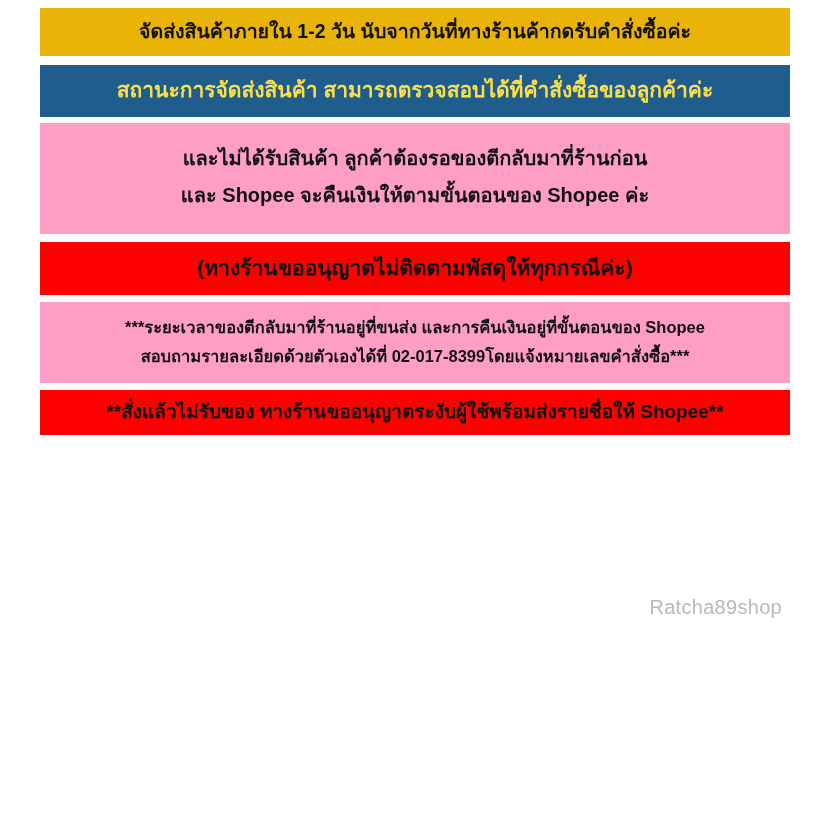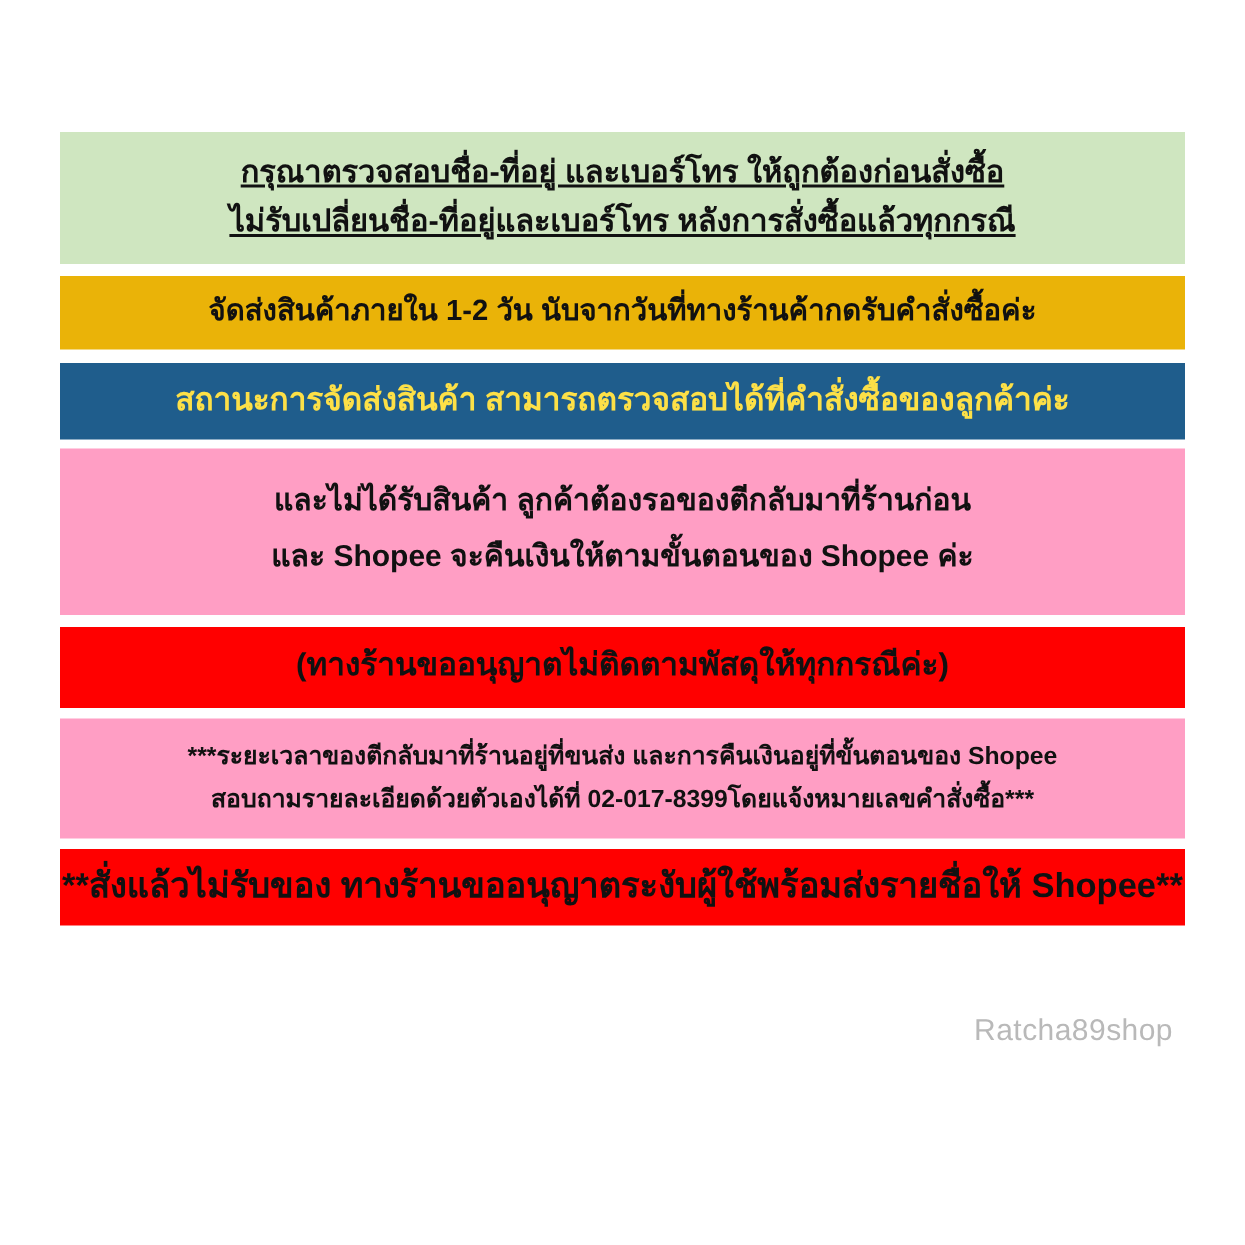--- a/index.html
+++ b/index.html
@@ -119,21 +119,21 @@
     color: #111111;
     line-height: 1.75;
   }
   
   .band-red2 {
     background: #ff0000;
     padding: 8px 0 9px 0;
     margin-top: 7px;
   }
   .band-red2 .line {
-    font-size: 23px;
+    font-size: 19px;
     font-weight: bold;
     color: #111111;
     line-height: 1.45;
   }
   .watermark {
     position: absolute;
     right: 48px;
     top: 588px;
     font-size: 20px;
     color: #b9b9b9;
@@ -141,24 +141,20 @@
     letter-spacing: 0.3px;
     pointer-events: none;
     user-select: none;
   }
 </style>
 </head>
 <body>
 
 <div class="sheet">
 
-  <div class="band band-green">
-    <span class="line">กรุณาตรวจสอบชื่อ-ที่อยู่ และเบอร์โทร ให้ถูกต้องก่อนสั่งซื้อ</span>
-    <span class="line">ไม่รับเปลี่ยนชื่อ-ที่อยู่และเบอร์โทร หลังการสั่งซื้อแล้วทุกกรณี</span>
-  </div>
 
   <div class="band band-gray">
     <span class="line">จัดส่งสินค้าภายใน 1-2 วัน นับจากวันที่ทางร้านค้ากดรับคำสั่งซื้อค่ะ</span>
   </div>
 
   <div class="band band-darkblue">
     <span class="line">สถานะการจัดส่งสินค้า สามารถตรวจสอบได้ที่คำสั่งซื้อของลูกค้าค่ะ</span>
   </div>
 
 

